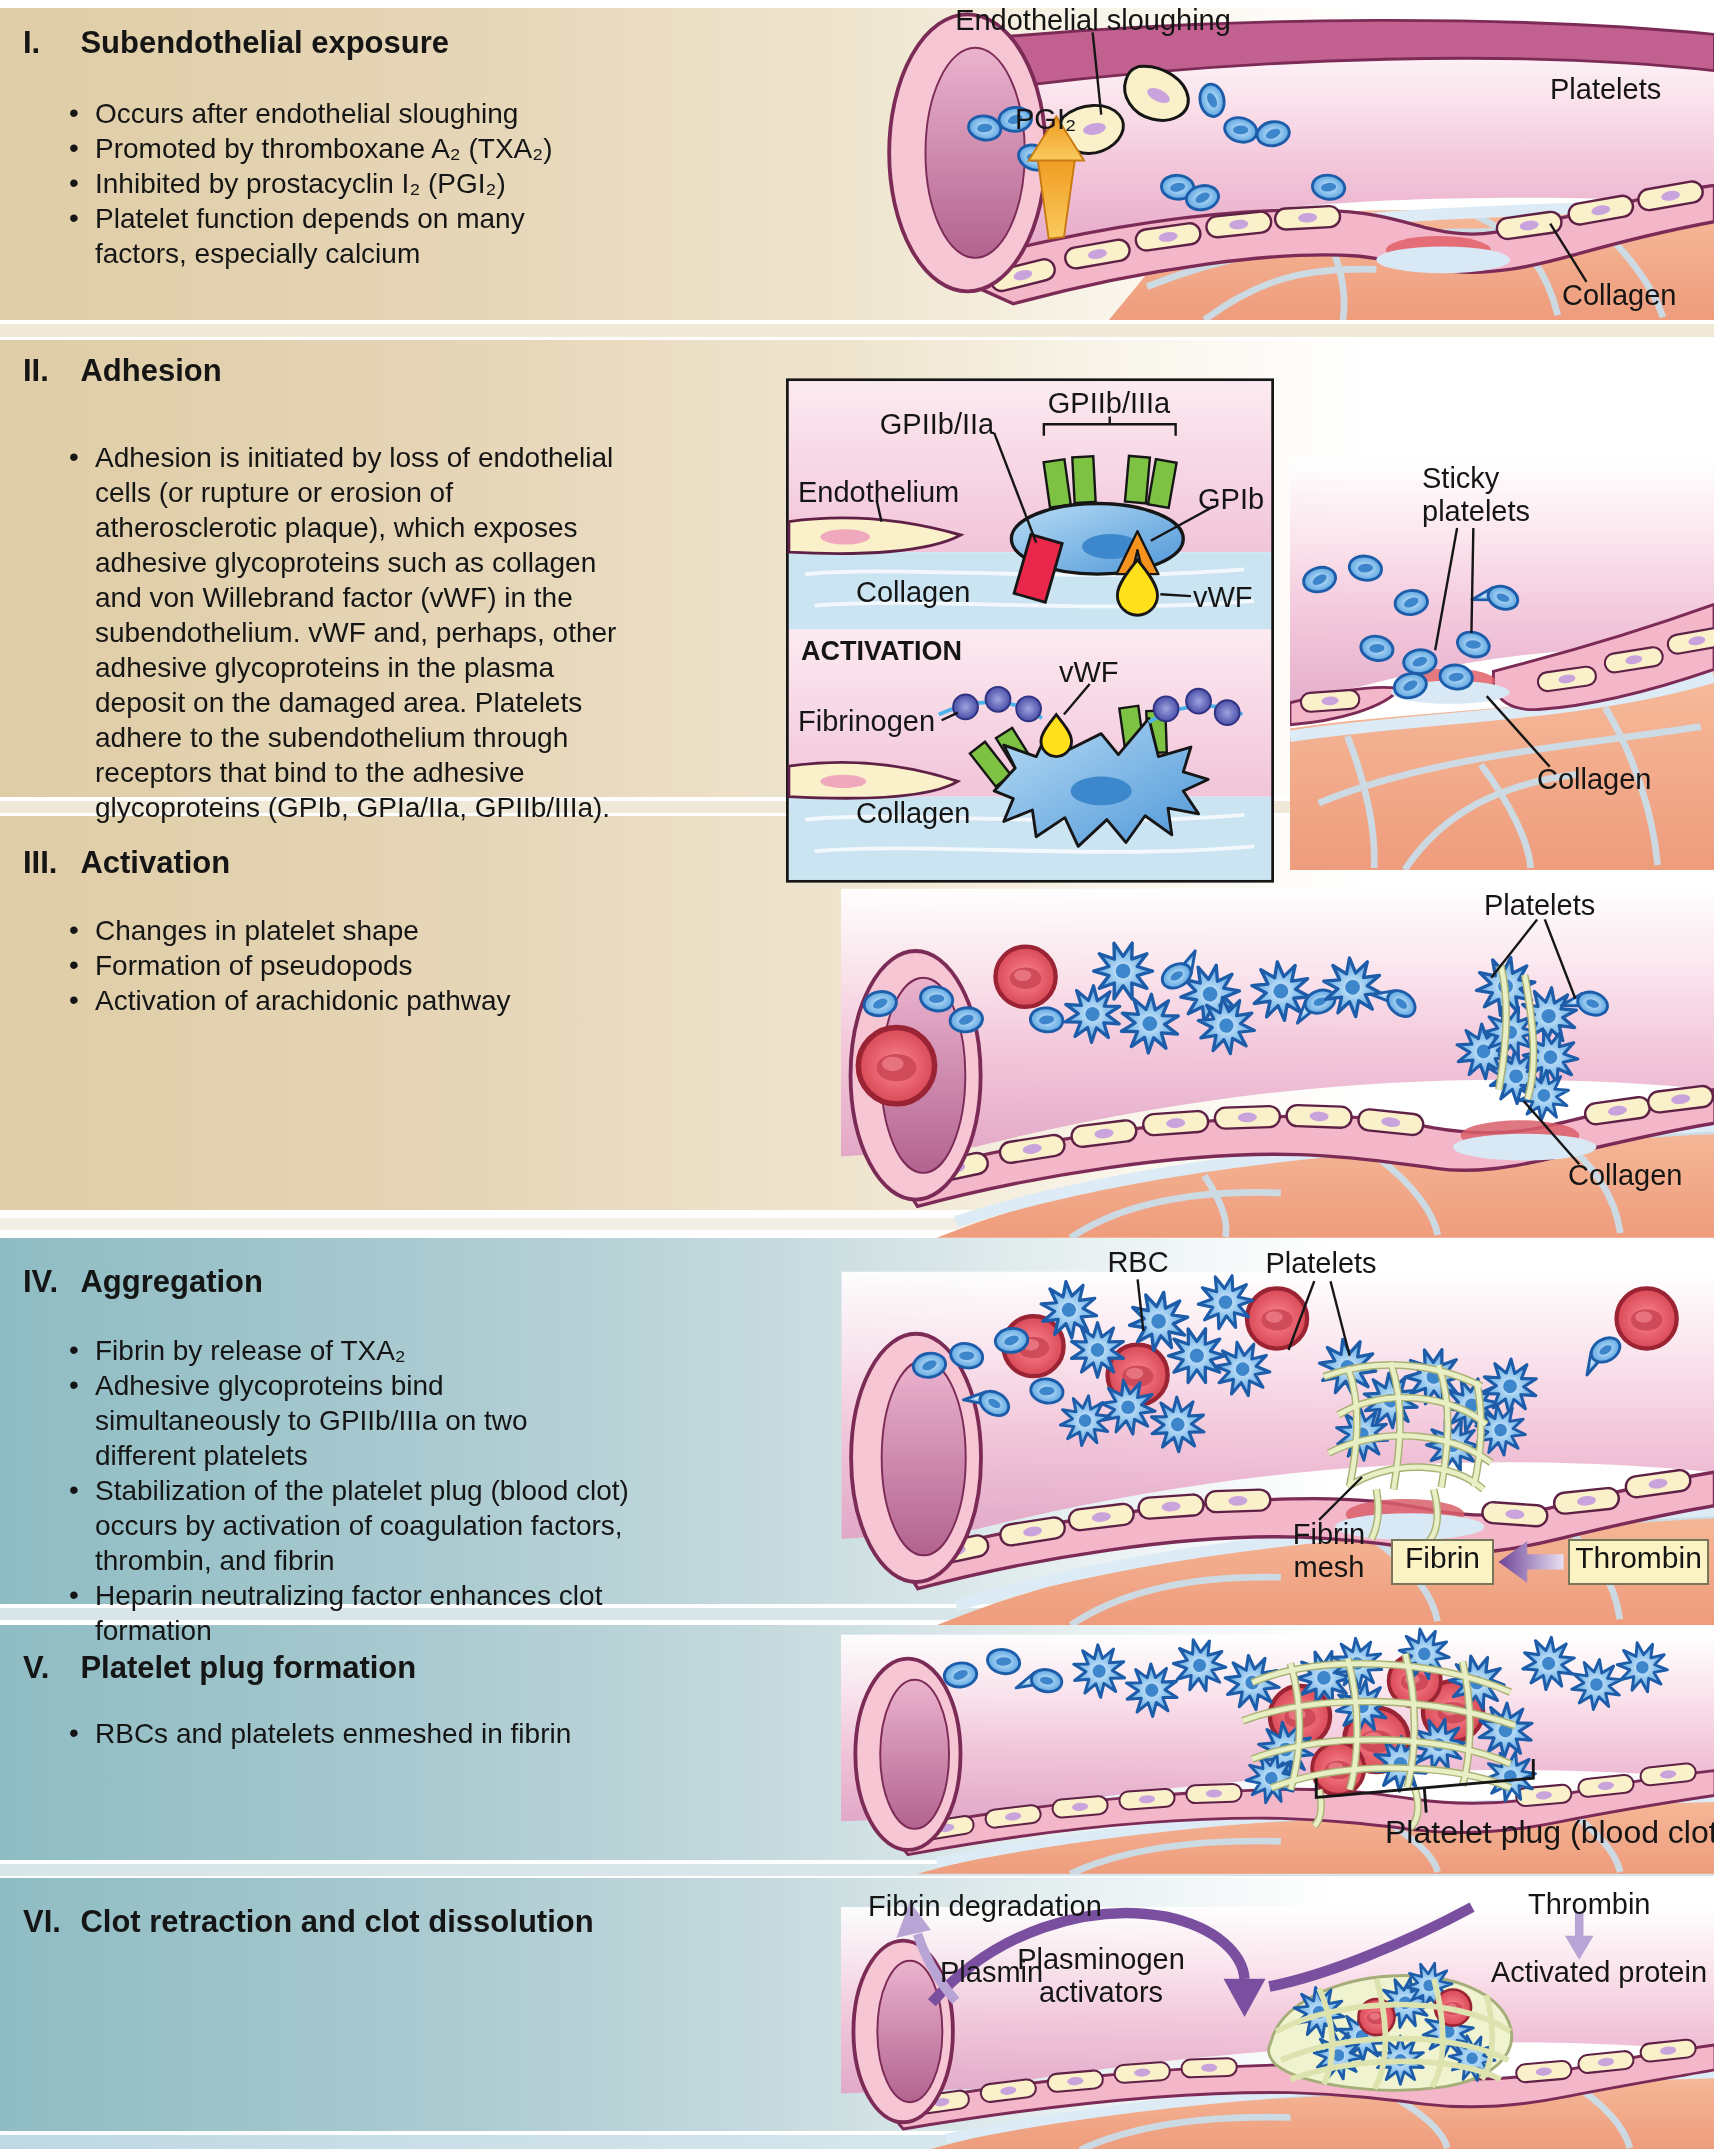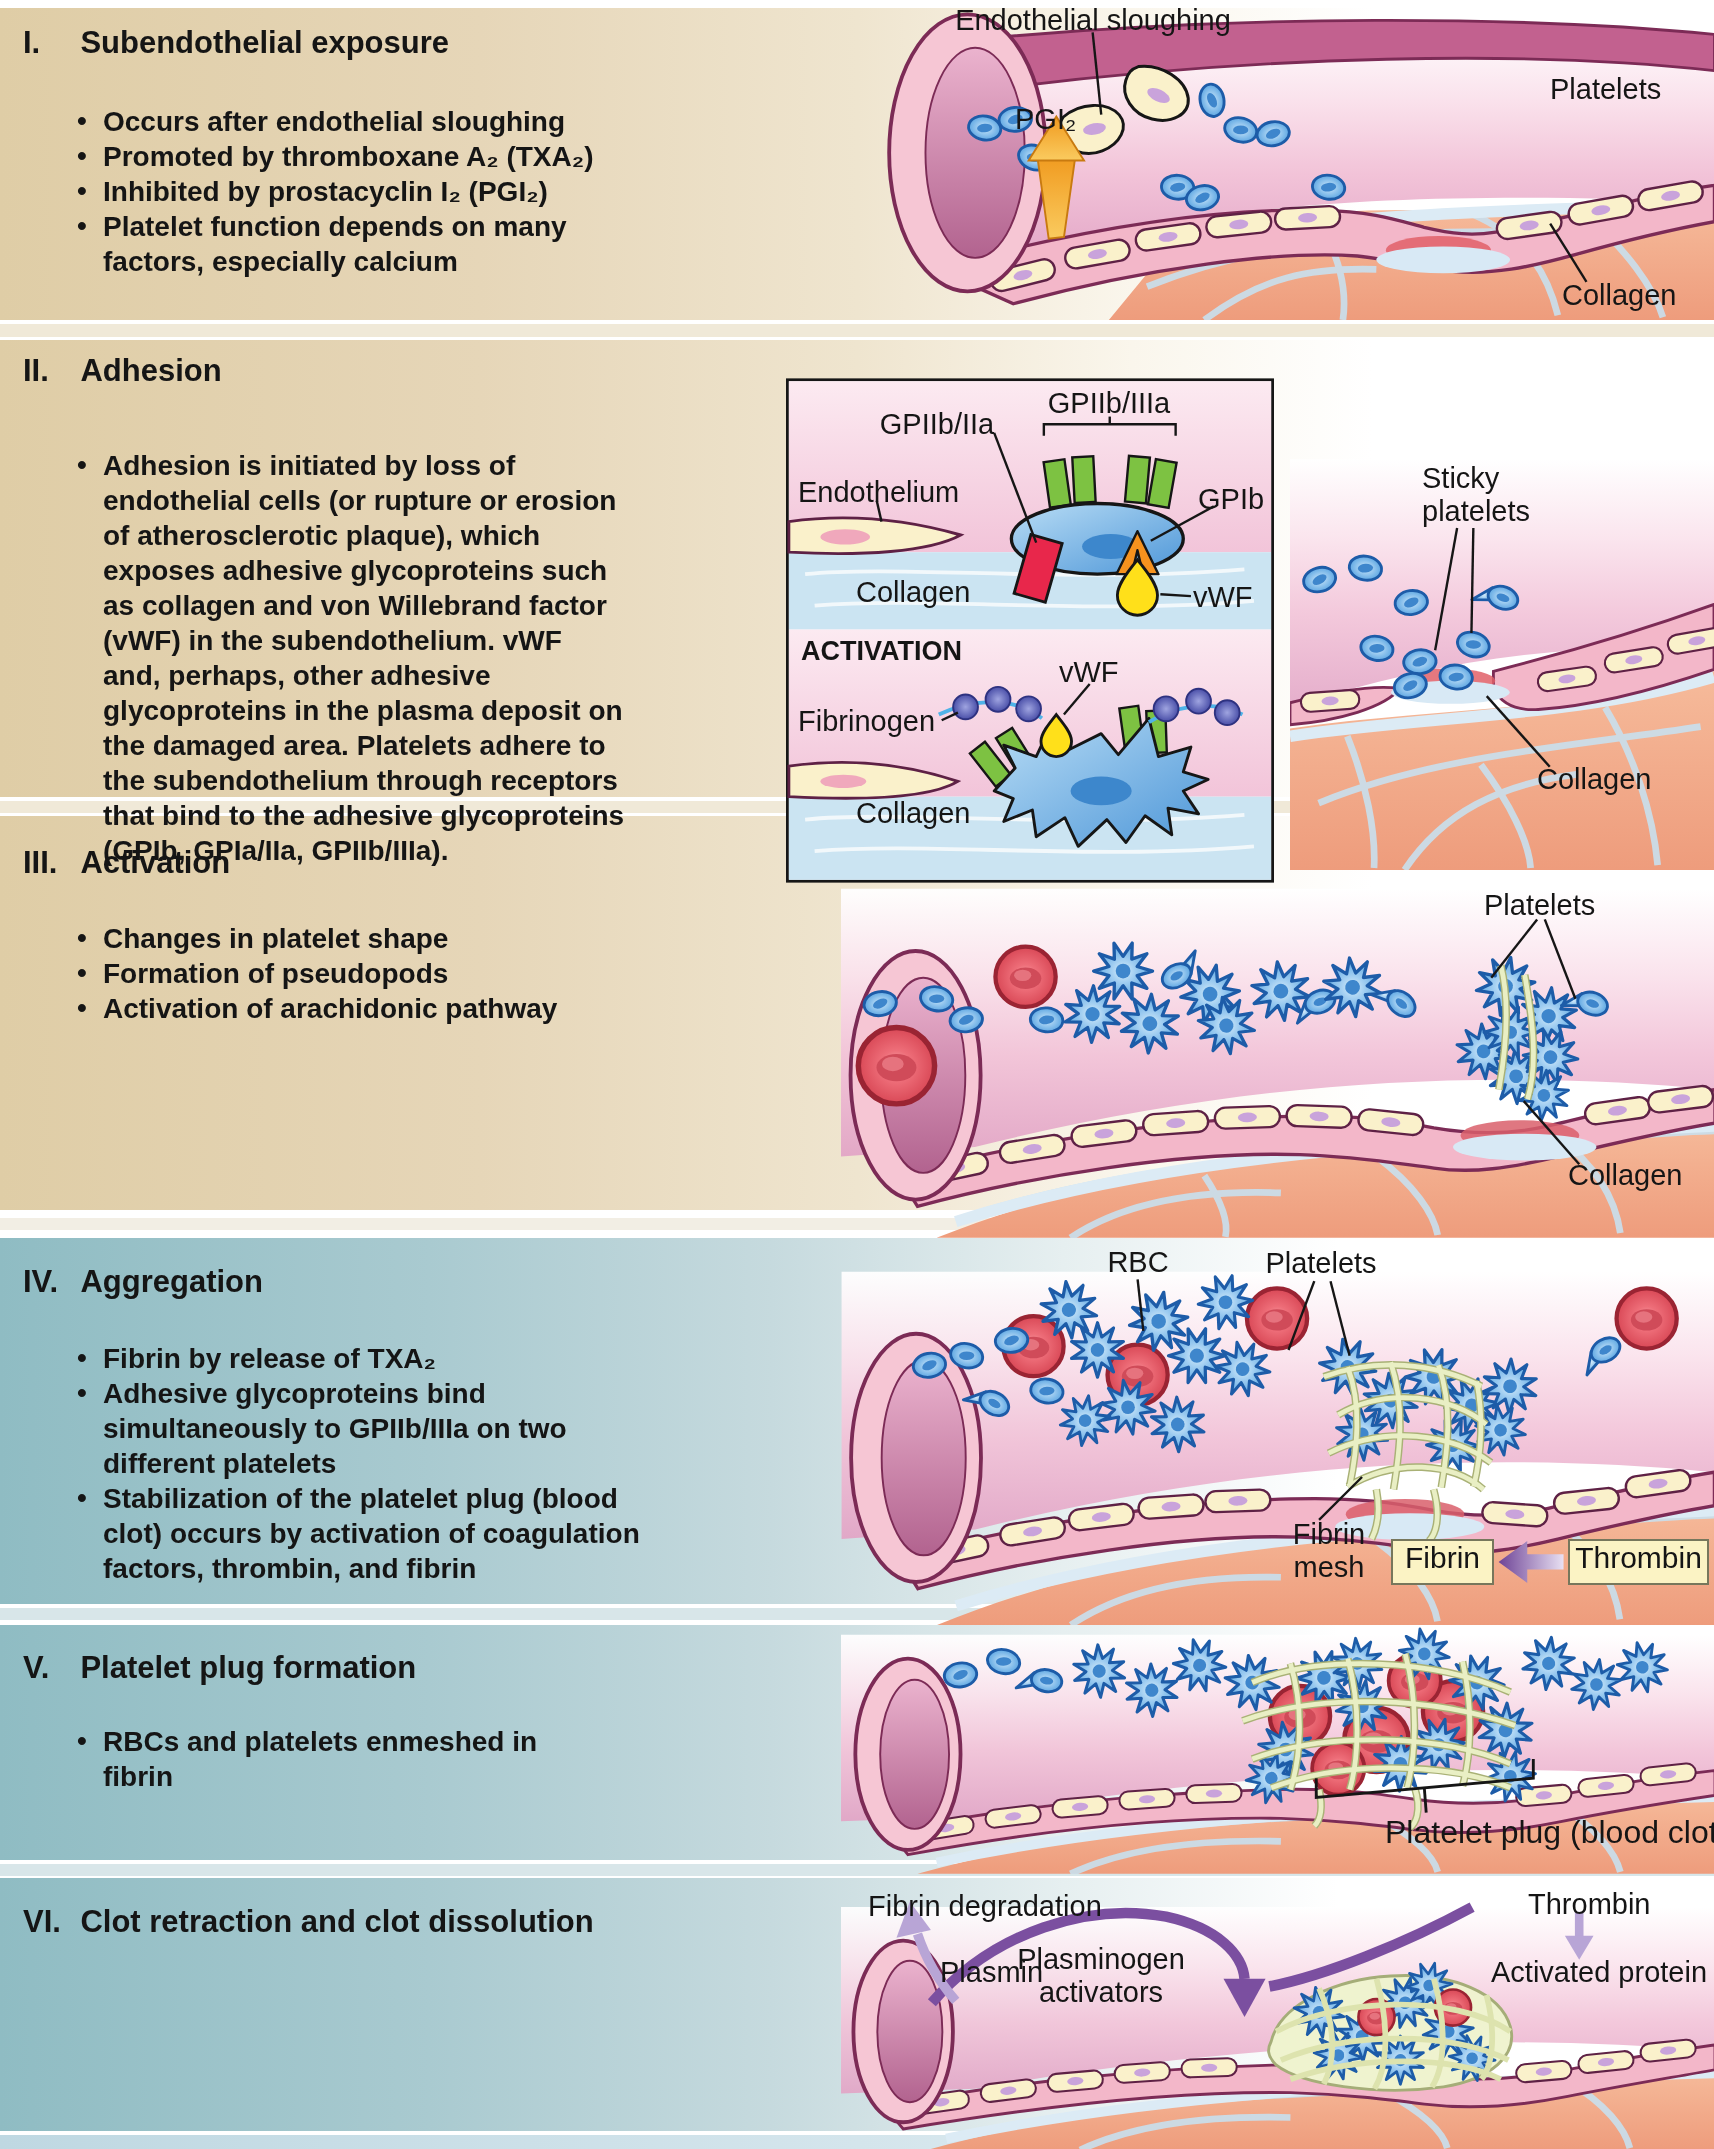--- a/index.html
+++ b/index.html
@@ -7,21 +7,21 @@
         font-family:"Liberation Sans","DejaVu Sans",sans-serif;color:#151515;}
   .band{position:absolute;left:0;width:1715px;}
   .band.beige{background:linear-gradient(90deg,#DFCDA6 0%,#E6D6B8 28%,#EFE5CF 50%,#FAF6EC 66%,#FFFFFF 80%);}
   .band.teal{background:linear-gradient(90deg,#8FBCC3 0%,#A9CAD0 25%,#C6DADE 45%,#E6EFF0 62%,#FFFFFF 78%);}
   .stripe{position:absolute;left:0;width:1715px;}
   .bottombar{position:absolute;left:0;width:1715px;height:14.3px;top:2135px;
              background:linear-gradient(90deg,#BFD8E2,#E9F2F6);}
   .sec-title{position:absolute;display:flex;font-weight:bold;font-size:31px;line-height:36px;z-index:3;}
   .sec-title .numeral{min-width:44px;}
   .sec-title .ttl{margin-left:13.4px;}
-  ul.bullets{position:absolute;list-style:none;margin:8px;padding:0;font-size:28px;line-height:35px;z-index:3;font-weight:bold;}
+  ul.bullets{position:absolute;list-style:none;margin:0;padding:0;font-size:28px;line-height:35px;z-index:3;}
   ul.bullets li{position:relative;padding-left:26px;margin:0;}
   ul.bullets li::before{content:"\2022";position:absolute;left:0;top:-1px;}
   .fig{position:absolute;z-index:1;}
   .fig svg{display:block;}
   .lbl{position:absolute;font-size:29px;line-height:32.5px;white-space:nowrap;z-index:4;}
   .lbl.center{transform:translateX(-50%);}
   .lbl.wrapc{white-space:normal;text-align:center;}
   .lbl.wrapl{white-space:normal;text-align:left;}
   .lbl.bold{font-weight:bold;font-size:27px;}
   .lbl.big{font-size:32px;}
@@ -152,20 +152,21 @@
   </ul>
 
   <div class="sec-title" style="left:23px;top:1264px">
     <span class="numeral">IV.</span>
     <span class="ttl">Aggregation</span>
   </div>
   <ul class="bullets" style="left:69px;top:1333px;width:564px">
     <li>Fibrin by release of TXA₂</li>
     <li>Adhesive glycoproteins bind simultaneously to GPIIb/IIIa on two different platelets</li>
     <li>Stabilization of the platelet plug (blood clot) occurs by activation of coagulation factors, thrombin, and fibrin</li>
+    <li>Heparin neutralizing factor enhances clot formation</li>
   </ul>
 
   <div class="sec-title" style="left:23px;top:1650px">
     <span class="numeral">V.</span>
     <span class="ttl">Platelet plug formation</span>
   </div>
   <ul class="bullets" style="left:69px;top:1716px;width:535px">
     <li>RBCs and platelets enmeshed in fibrin</li>
   </ul>
 

